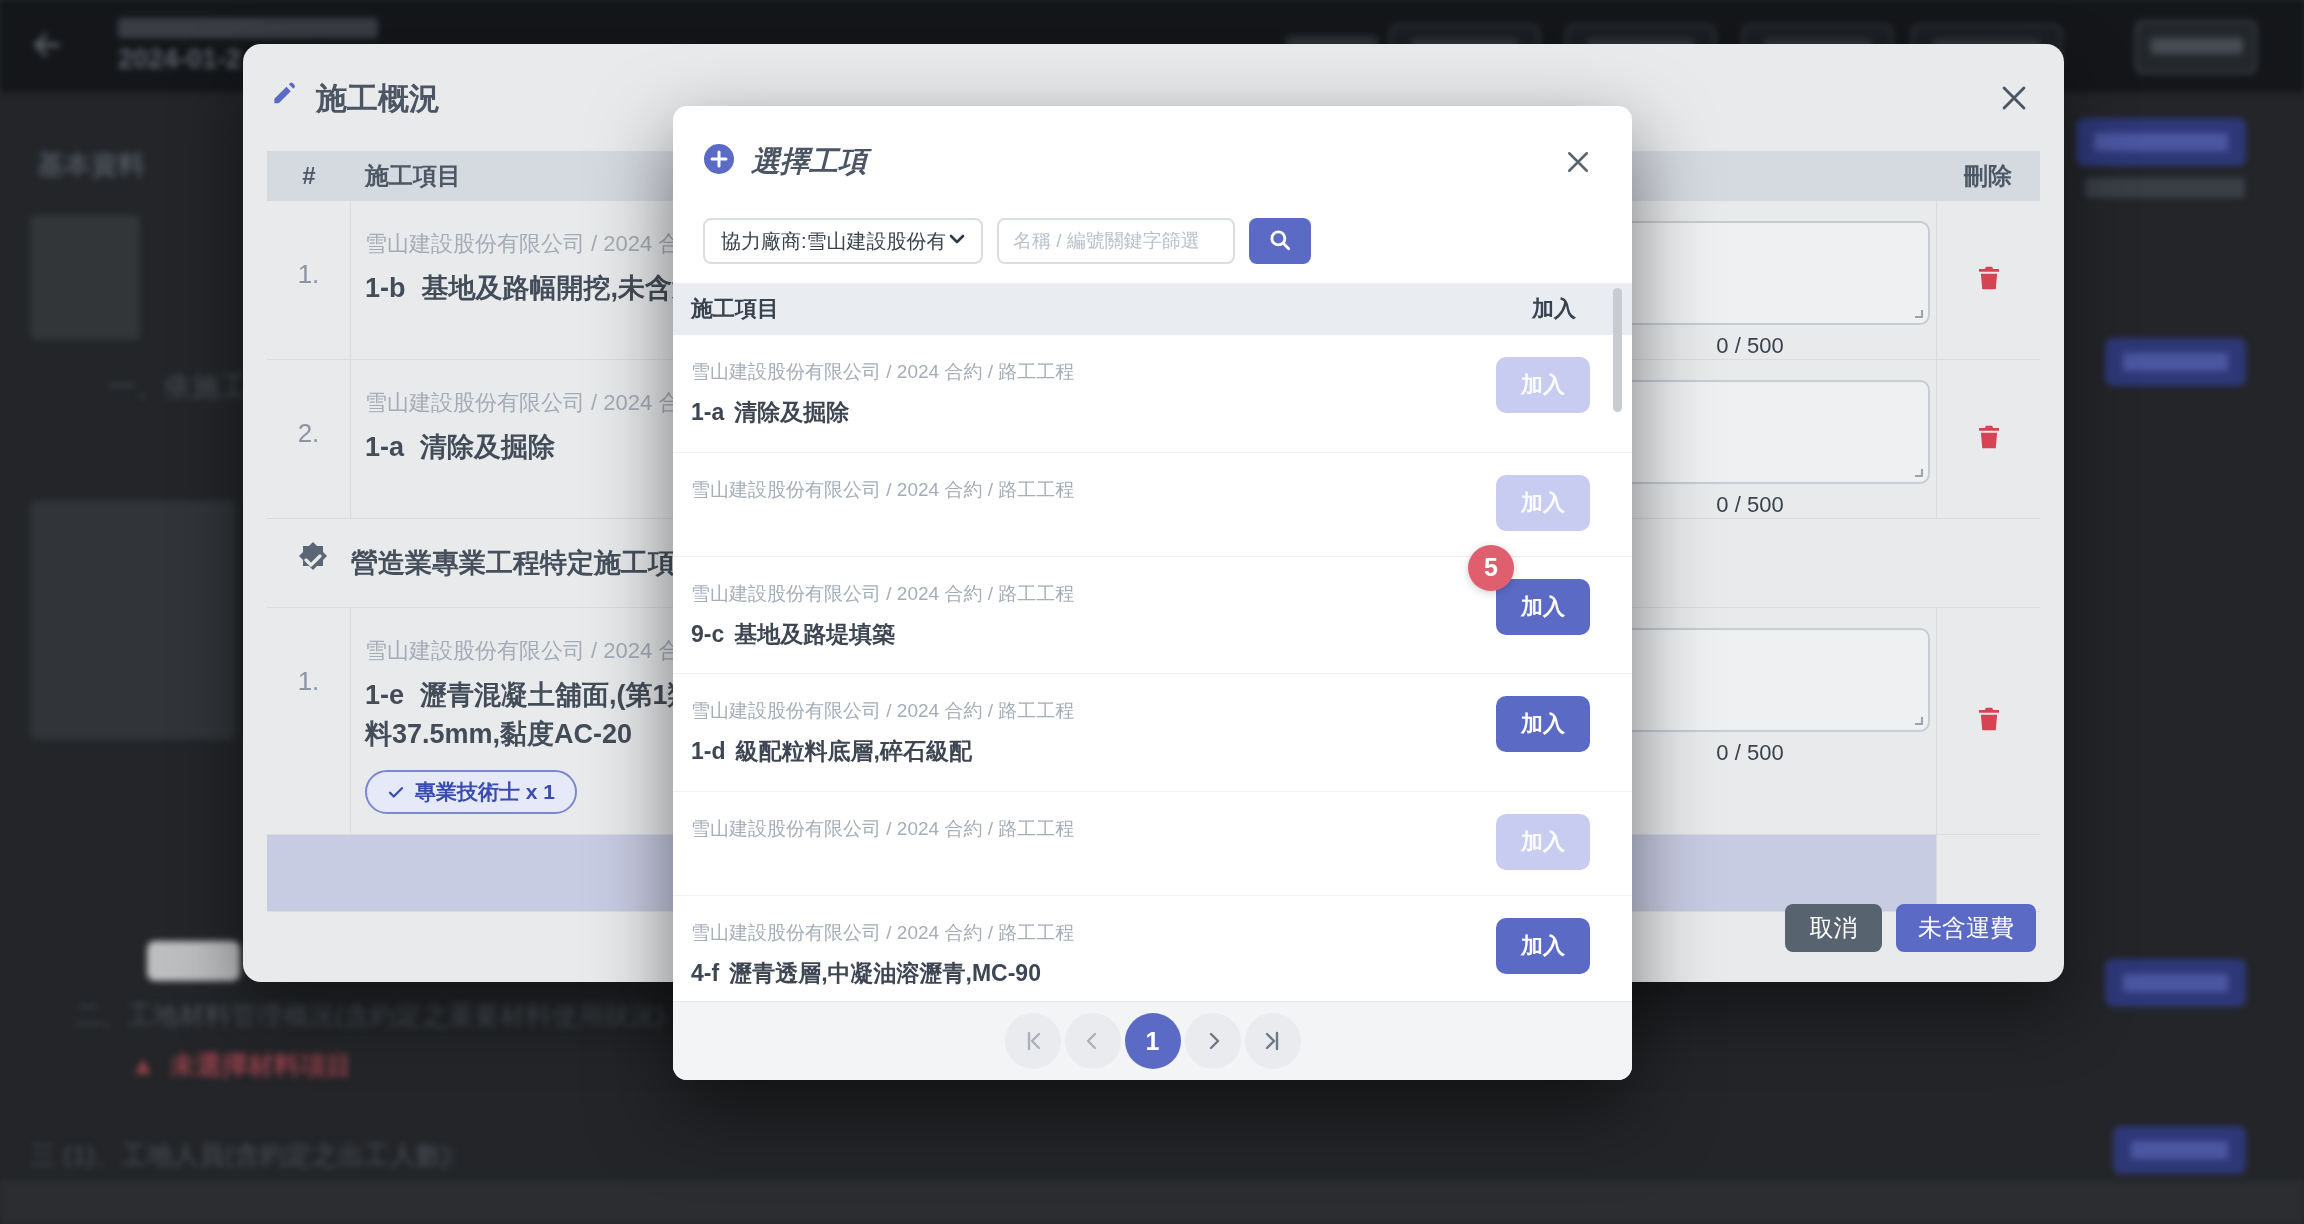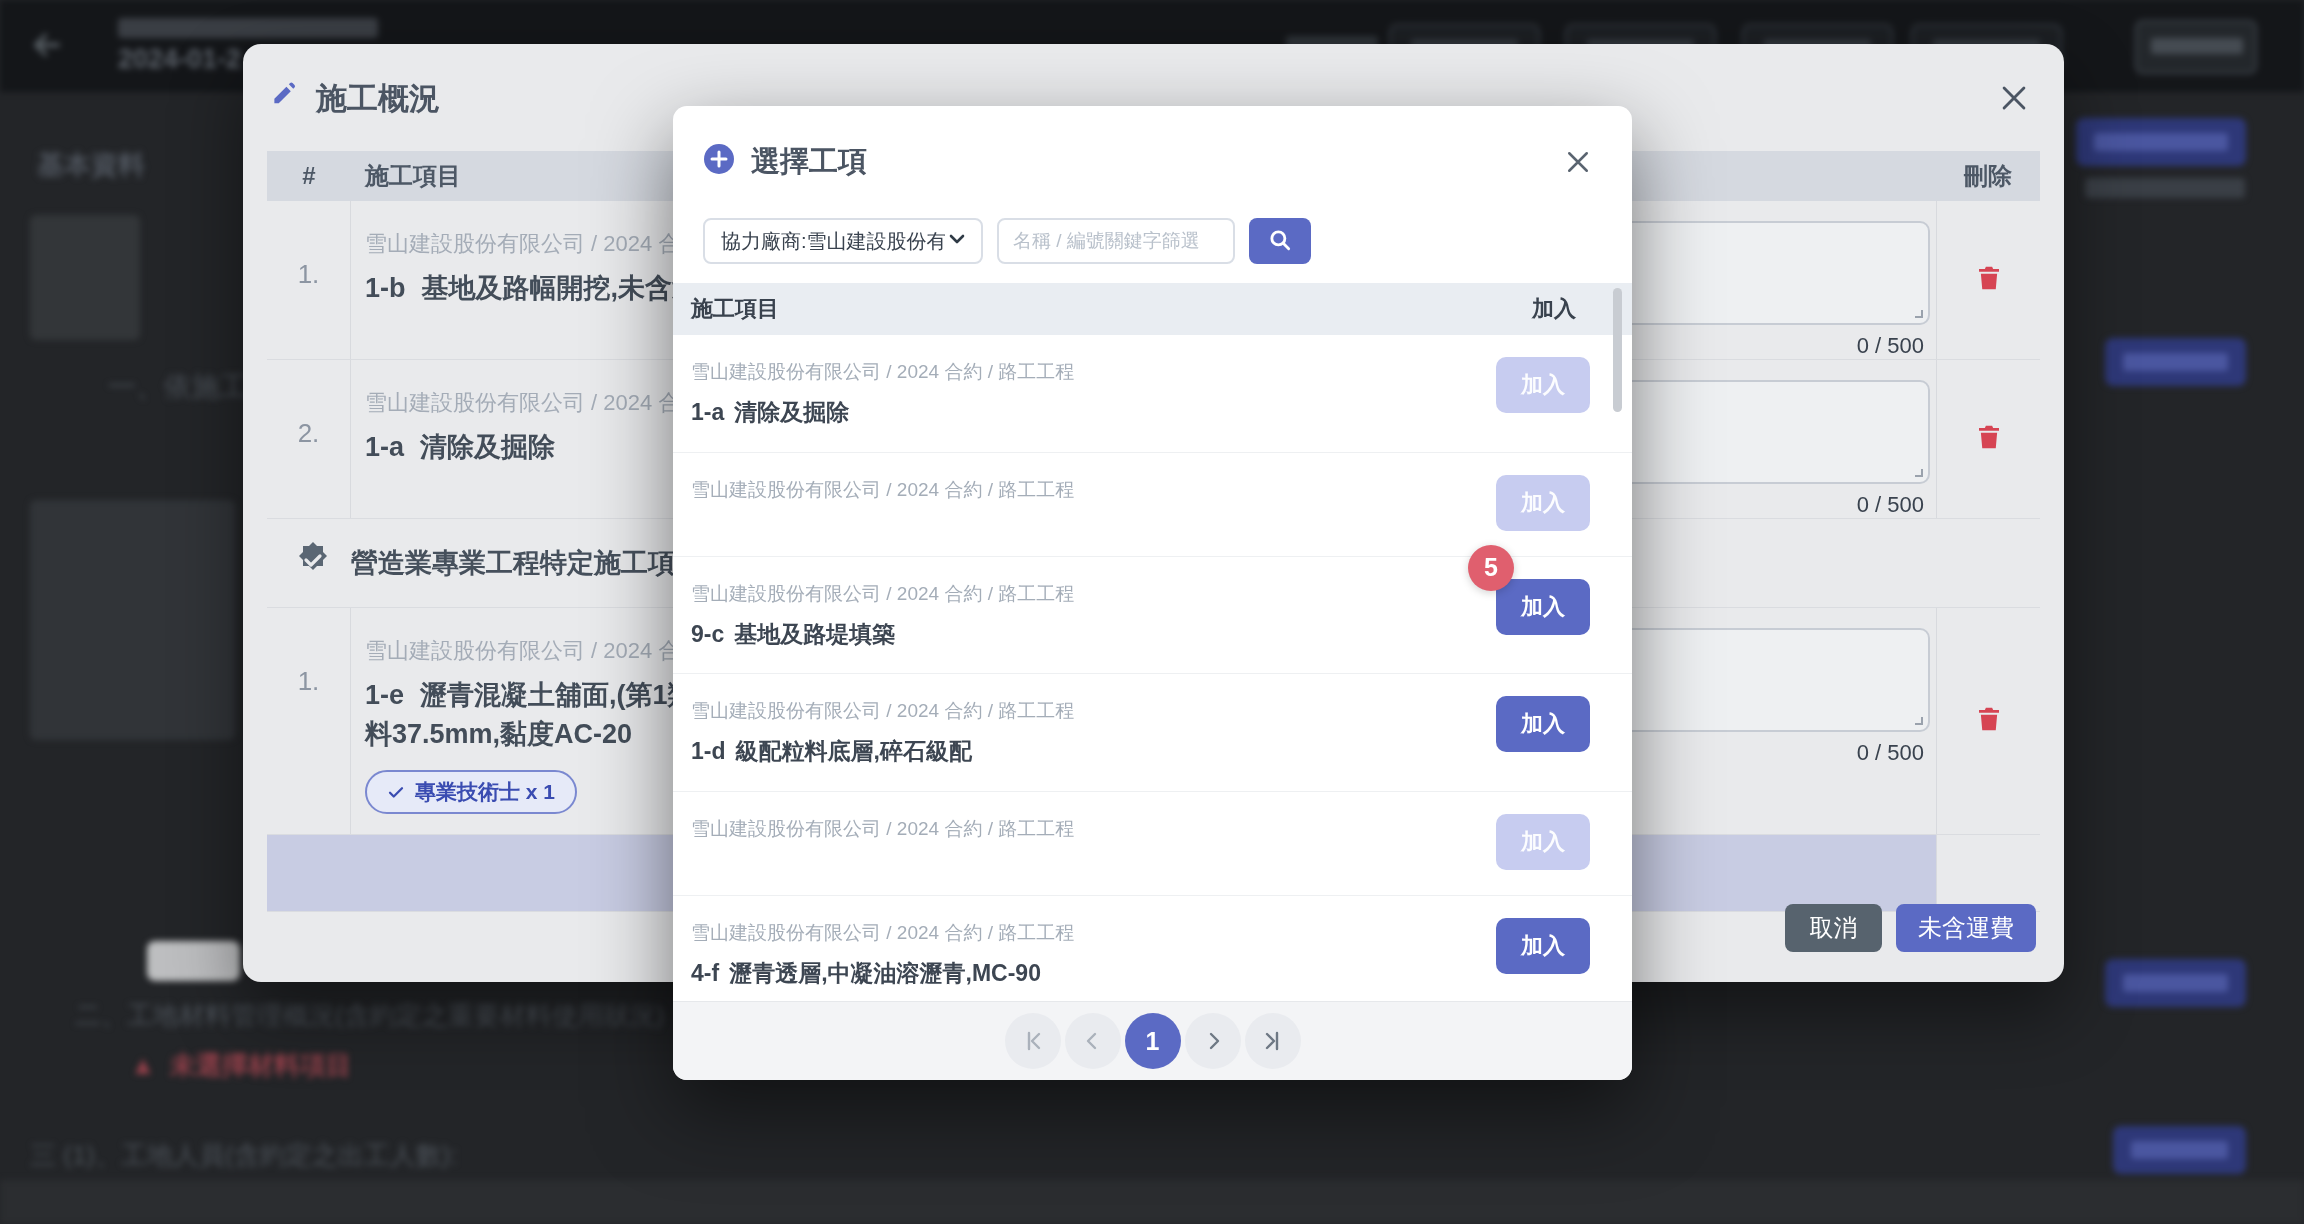--- a/index.html
+++ b/index.html
@@ -61,38 +61,38 @@
   .m1-company{font-size:22px;color:#a4acb7;margin-bottom:10px;}
   .m1-name{font-size:27px;font-weight:bold;color:#434d59;line-height:1.45;}
   .m1-name .code{margin-right:16px;}
   .pill{display:inline-flex;align-items:center;gap:10px;margin-top:16px;padding:6px 20px;
         border:2px solid #7a88d0;background:#e6eaf8;border-radius:999px;
         font-size:21px;font-weight:bold;color:#3a4cb1;}
   .c-box{padding:20px 6px 0 0;}
   .tbox{height:100px;background:#eef0f2;border:2px solid #c7ccd4;border-radius:10px;position:relative;}
   .tbox::after{content:"";position:absolute;right:5px;bottom:5px;width:6px;height:6px;
                border-right:2px solid #9aa2ad;border-bottom:2px solid #9aa2ad;}
-  .cnt{text-align:right;font-size:22px;color:#39424e;margin-top:8px;padding-right:6px;}
+  .cnt{text-align:center;font-size:22px;color:#39424e;margin-top:8px;padding-right:6px;}
   .c-del{border-left:1px solid #d8dade;display:flex;align-items:center;justify-content:center;}
   .m1-section{display:flex;align-items:center;gap:18px;height:88px;padding-left:26px;
               border-bottom:1px solid #dadce0;font-size:27px;font-weight:bold;color:#46505c;}
   .m1-selected{display:grid;grid-template-columns:1669px 104px;height:76px;border-bottom:1px solid #dadce0;}
   .m1-selected .sel{background:#c8cce3;}
   .m1-selected .rest{border-left:1px solid #d8dade;}
   .m1-foot{position:absolute;right:28px;bottom:30px;display:flex;gap:14px;}
   .btn{height:48px;border:none;border-radius:8px;font-size:24px;color:#fff;
        font-family:inherit;display:flex;align-items:center;justify-content:center;cursor:pointer;}
   .btn-cancel{width:97px;background:#57636e;}
   .btn-save{width:140px;background:#5b6ac4;}
 
   
   .modal2{position:absolute;left:673px;top:106px;width:959px;height:974px;background:#ffffff;
           border-radius:14px;box-shadow:0 30px 80px rgba(0,0,0,.5);}
   .m2-title{position:absolute;left:30px;top:36px;display:flex;align-items:flex-end;gap:16px;
-            font-size:29px;font-weight:bold;color:#4b5563;}
+            font-size:29px;font-weight:bold;color:#4b5563;font-style:italic;}
   .m2-close{position:absolute;right:36px;top:38px;width:36px;height:36px;display:flex;align-items:center;justify-content:center;cursor:pointer;}
   .m2-filters{position:absolute;left:30px;top:112px;display:flex;gap:14px;}
   .selbox{width:280px;height:46px;border:2px solid #d9dee6;border-radius:8px;background:#fff;
           display:flex;align-items:center;padding:0 12px 0 16px;box-sizing:border-box;cursor:pointer;}
   .selbox .txt{flex:1;font-size:20px;color:#39424e;white-space:nowrap;overflow:hidden;}
   .selbox .txt.ph{color:#b9c1cb;}
   .m2-search{width:238px;height:46px;border:2px solid #d9dee6;border-radius:8px;box-sizing:border-box;
              padding:0 14px;font-size:19px;font-family:inherit;color:#39424e;outline:none;}
   .m2-search::placeholder{color:#b9c1cb;}
   .m2-searchbtn{width:62px;height:46px;border:none;border-radius:8px;background:#5b6ac4;

